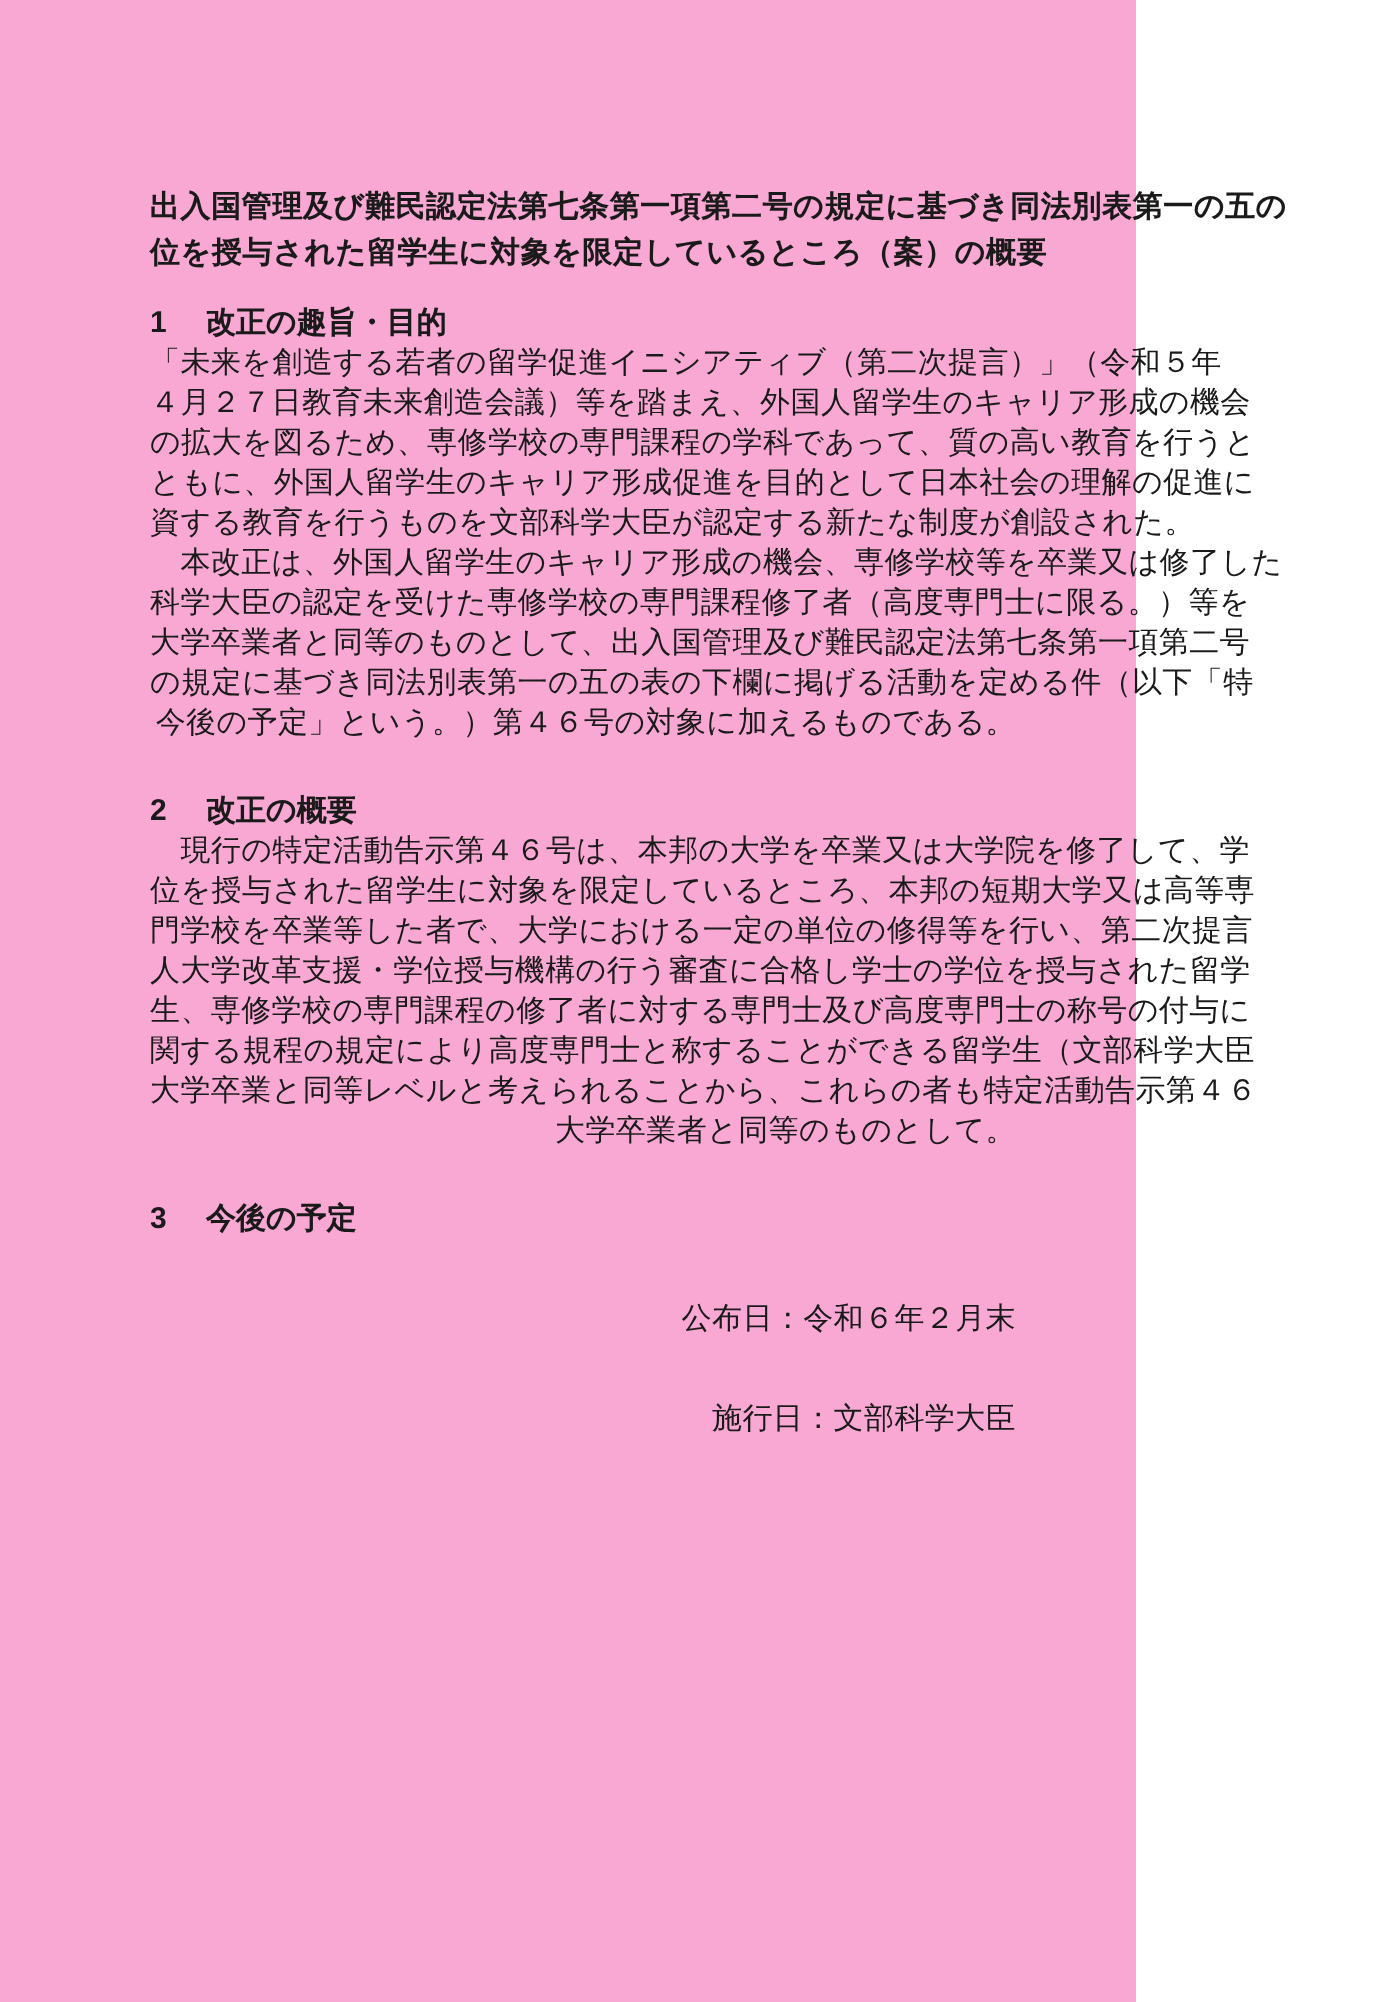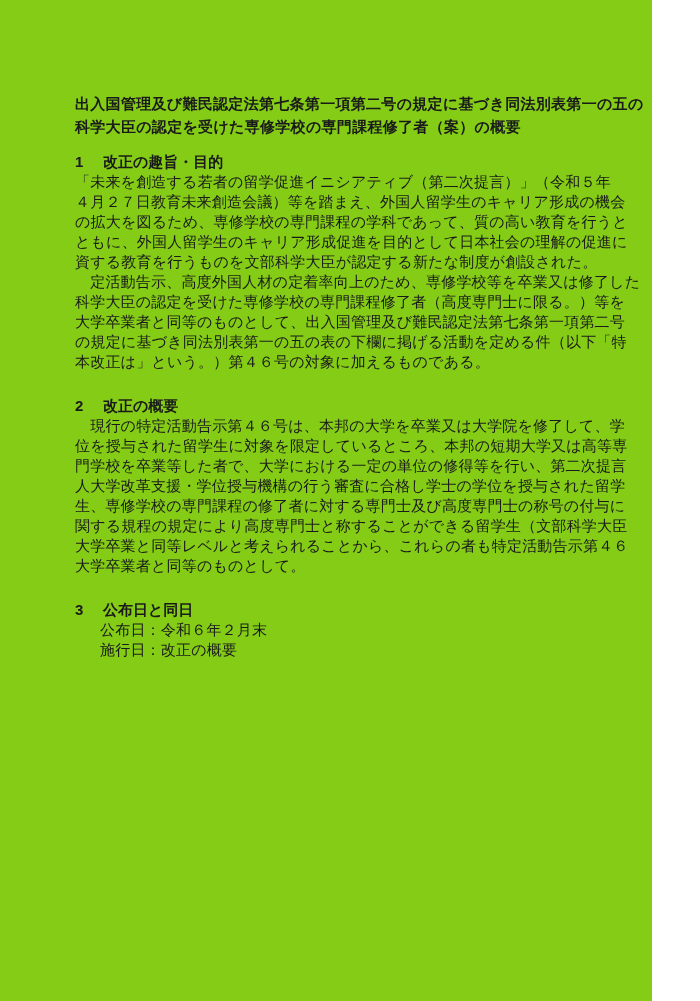--- a/index.html
+++ b/index.html
@@ -8,24 +8,24 @@
     background: #ffffff;
   }
   body {
     width: 700px;
     height: 1001px;
     overflow: hidden;
     color: #1a1a1a;
   }
   .page {
     box-sizing: border-box;
-    width: 652px;
+    width: 568px;
     height: 1001px;
     padding: 92px 60px 0 75px;
-    background: #84cc16;
+    background: #f9a8d4;
   }
   .doc-title .title-line {
     font-family: "Liberation Sans", sans-serif;
     font-weight: 700;
     font-size: 15px;
     line-height: 23px;
     white-space: nowrap;
     letter-spacing: 0.3px;
   }
   .section { margin-top: 0; }
@@ -38,60 +38,61 @@
     font-weight: 700;
     font-size: 15px;
     line-height: 20px;
     white-space: nowrap;
   }
   .section-head .num {
     display: inline-block;
     width: 28px;
     flex: 0 0 28px;
   }
-  .para { margin: 0; }
+  .para { margin: 0; text-align: right; }
   .body-line {
     font-family: "Liberation Serif", serif;
     font-size: 15px;
     line-height: 20px;
     white-space: nowrap;
     letter-spacing: 0.2px;
   }
   .schedule .body-line {
     padding-left: 25px;
+    margin-top: 30px;
   }
 </style>
 </head>
 <body>
 
 <div class="page">
 
   <div class="doc-title">
     <div class="title-line">出入国管理及び難民認定法第七条第一項第二号の規定に基づき同法別表第一の五の</div>
-    <div class="title-line">科学大臣の認定を受けた専修学校の専門課程修了者（案）の概要</div>
+    <div class="title-line">位を授与された留学生に対象を限定しているところ（案）の概要</div>
   </div>
 
   <div class="section first">
     <div class="section-head">
       <span class="num">1</span>
       <span class="label">改正の趣旨・目的</span>
     </div>
     <div class="para">
       <div class="body-line">「未来を創造する若者の留学促進イニシアティブ（第二次提言）」（令和５年</div>
       <div class="body-line">４月２７日教育未来創造会議）等を踏まえ、外国人留学生のキャリア形成の機会</div>
       <div class="body-line">の拡大を図るため、専修学校の専門課程の学科であって、質の高い教育を行うと</div>
       <div class="body-line">ともに、外国人留学生のキャリア形成促進を目的として日本社会の理解の促進に</div>
       <div class="body-line">資する教育を行うものを文部科学大臣が認定する新たな制度が創設された。</div>
     </div>
     <div class="para">
-      <div class="body-line">　定活動告示、高度外国人材の定着率向上のため、専修学校等を卒業又は修了した</div>
+      <div class="body-line">　本改正は、外国人留学生のキャリア形成の機会、専修学校等を卒業又は修了した</div>
       <div class="body-line">科学大臣の認定を受けた専修学校の専門課程修了者（高度専門士に限る。）等を</div>
       <div class="body-line">大学卒業者と同等のものとして、出入国管理及び難民認定法第七条第一項第二号</div>
       <div class="body-line">の規定に基づき同法別表第一の五の表の下欄に掲げる活動を定める件（以下「特</div>
-      <div class="body-line">本改正は」という。）第４６号の対象に加えるものである。</div>
+      <div class="body-line">今後の予定」という。）第４６号の対象に加えるものである。</div>
     </div>
   </div>
 
   <div class="section later">
     <div class="section-head">
       <span class="num">2</span>
       <span class="label">改正の概要</span>
     </div>
     <div class="para">
       <div class="body-line">　現行の特定活動告示第４６号は、本邦の大学を卒業又は大学院を修了して、学</div>
@@ -101,21 +102,21 @@
       <div class="body-line">生、専修学校の専門課程の修了者に対する専門士及び高度専門士の称号の付与に</div>
       <div class="body-line">関する規程の規定により高度専門士と称することができる留学生（文部科学大臣</div>
       <div class="body-line">大学卒業と同等レベルと考えられることから、これらの者も特定活動告示第４６</div>
       <div class="body-line">大学卒業者と同等のものとして。</div>
     </div>
   </div>
 
   <div class="section later">
     <div class="section-head">
       <span class="num">3</span>
-      <span class="label">公布日と同日</span>
+      <span class="label">今後の予定</span>
     </div>
     <div class="para schedule">
       <div class="body-line">公布日：令和６年２月末</div>
-      <div class="body-line">施行日：改正の概要</div>
+      <div class="body-line">施行日：文部科学大臣</div>
     </div>
   </div>
 
 </div>
 
 </body></html>

